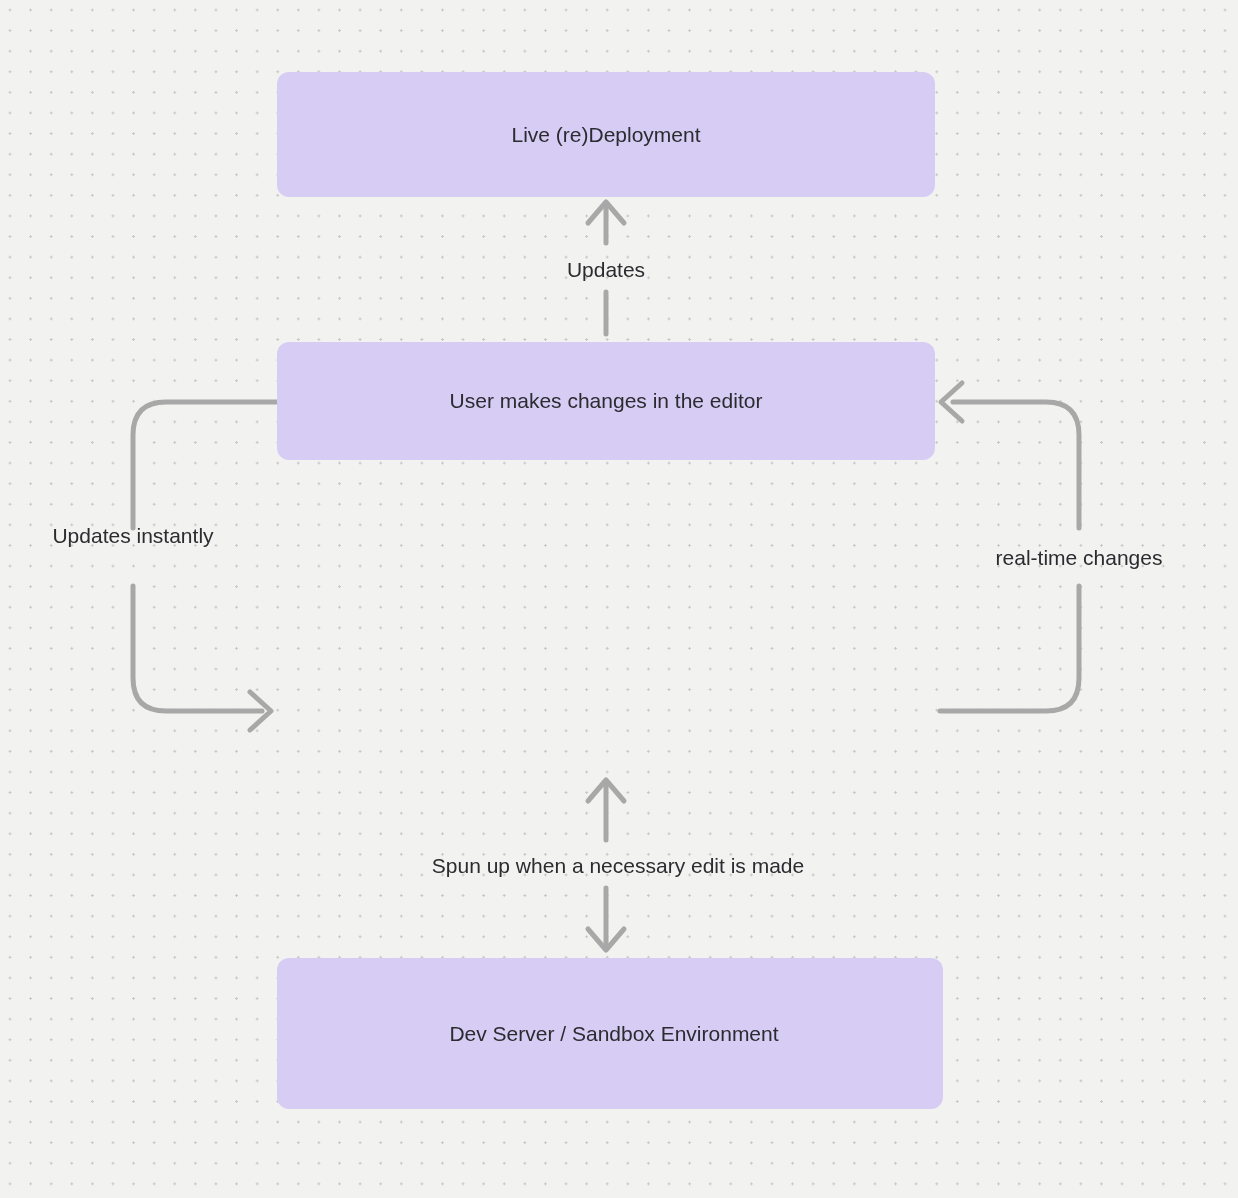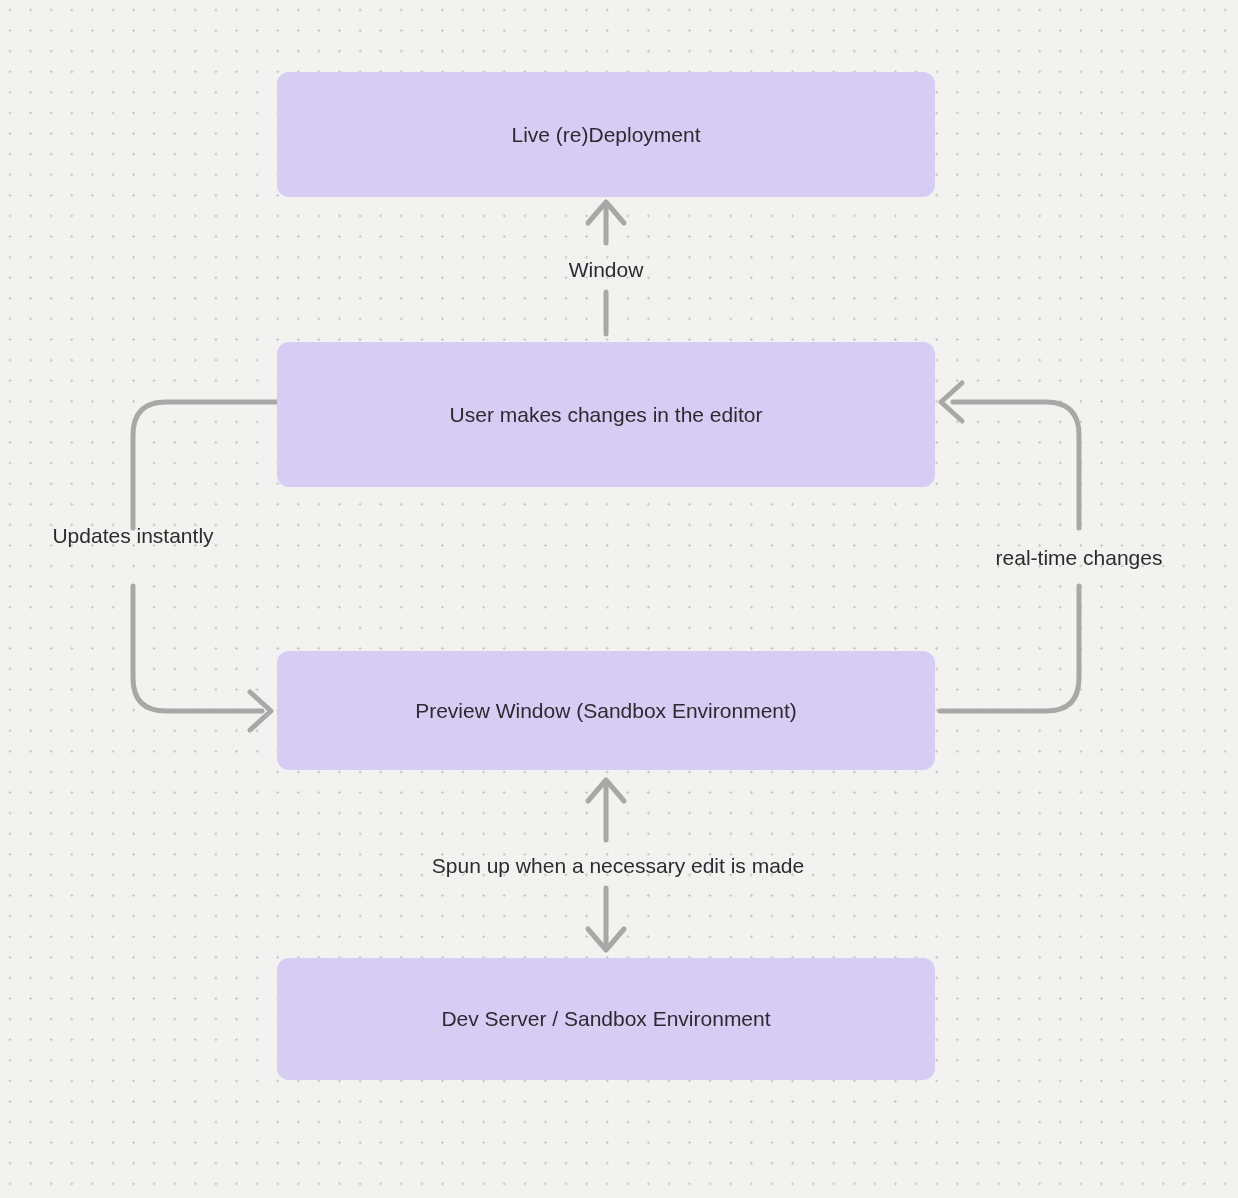--- a/index.html
+++ b/index.html
@@ -41,23 +41,23 @@
     align-items: center;
     justify-content: center;
   }
   .node-label {
     font-size: 21px;
     color: #2b2b30;
     text-align: right;
     white-space: nowrap;
   }
   .n0 { top: 72px;  height: 125px; }
-  .n1 { top: 342px; height: 145px; }
+  .n1 { top: 342px; height: 118px; }
   .n2 { top: 651px; height: 119px; }
-  .n3 { top: 958px; height: 122px; }
+  .n3 { top: 958px; height: 151px; padding-left: 8px; }
   .edge-label {
     position: absolute;
     transform: translate(-50%, -50%);
     font-size: 21px;
     color: #2b2b30;
     white-space: nowrap;
   }
   .el-publish  { left: 606px;  top: 270px; }
   .el-updates  { left: 133px;  top: 536px; }
   .el-feedback { left: 1079px; top: 558px; }
@@ -97,26 +97,23 @@
   </svg>
 
   <div class="node n0">
     <span class="node-label">Live (re)Deployment</span>
   </div>
 
   <div class="node n1">
     <span class="node-label">User makes changes in the editor</span>
   </div>
 
-  <div class="node n2">
-    <span class="node-label">Preview Window (Sandbox Environment)</span>
-  </div>
 
   <div class="node n3">
     <span class="node-label">Dev Server / Sandbox Environment</span>
   </div>
 
-  <div class="edge-label el-publish">Window</div>
+  <div class="edge-label el-publish">Updates</div>
   <div class="edge-label el-updates">Updates instantly</div>
   <div class="edge-label el-feedback">real-time changes</div>
   <div class="edge-label el-spunup">Spun up when a necessary edit is made</div>
 
 </div>
 
 </body></html>

